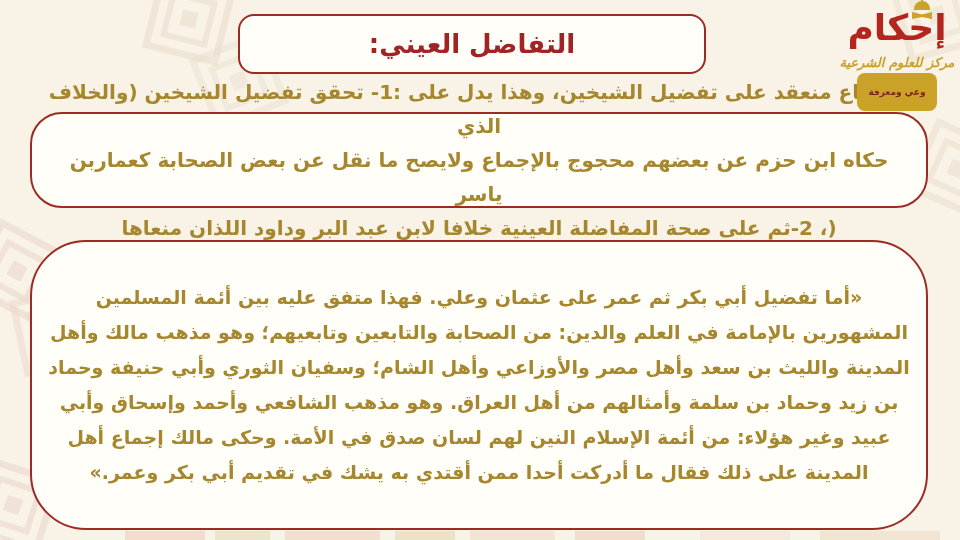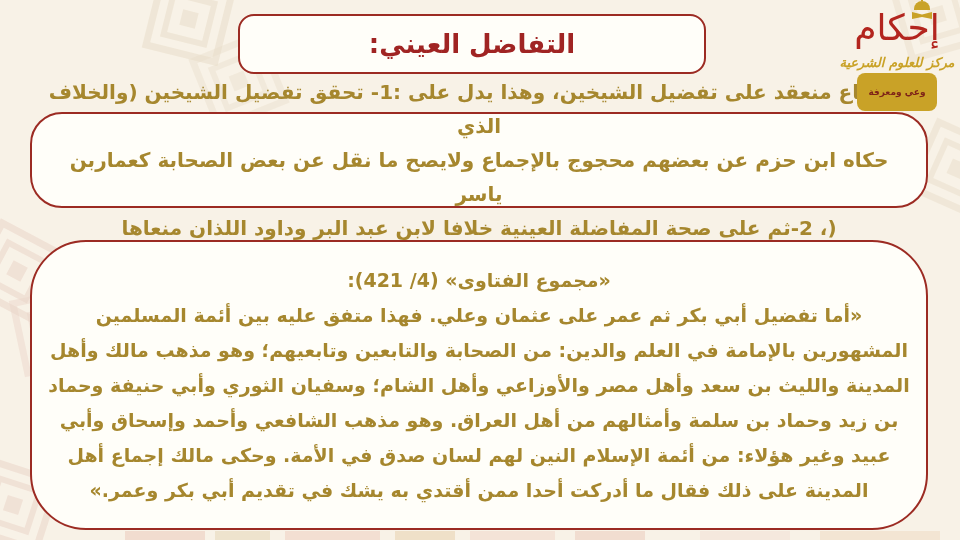--- a/index.html
+++ b/index.html
@@ -40,21 +40,21 @@
   
   #title-box{
     position:absolute;left:238px;top:14px;width:468px;height:60px;
     background:#FFFEF9;border:2px solid #9C2B23;border-radius:16px;
     box-sizing:border-box;display:flex;align-items:center;justify-content:center;
     z-index:2;
   }
   #title-box .t{color:#A02423;font-weight:bold;font-size:26px;}
   
   #logo{position:absolute;left:838px;top:8px;width:118px;text-align:center;z-index:3;}
-  #logo .wordmark{color:#B3251E;font-weight:normal;font-size:36px;line-height:40px;position:relative;letter-spacing:1px;}
+  #logo .wordmark{color:#B3251E;font-weight:bold;font-size:36px;line-height:40px;position:relative;letter-spacing:1px;}
   #logo .dome{position:absolute;top:-7px;right:26px;width:16px;height:9px;background:#C9A227;border-radius:8px 8px 0 0;}
   #logo .dome::after{content:"";position:absolute;top:-5px;left:7px;width:2px;height:5px;background:#C9A227;}
   #logo .book{position:absolute;top:4px;right:24px;width:20px;height:7px;background:#C9A227;
     clip-path:polygon(0 0,50% 35%,100% 0,100% 100%,50% 70%,0 100%);}
   #logo .subtitle{margin-top:7px;color:#C9A227;font-weight:bold;font-size:13px;font-style:italic;}
   #logo .badge{display:inline-block;margin-top:3px;background:#C9A227;color:#7E2318;
     font-size:9px;font-weight:bold;padding:14px 11px;border-radius:8px;}
 </style>
 </head>
 <body>
@@ -90,20 +90,19 @@
   <div class="badge">وعي ومعرفة</div>
 </div>
 
 <div id="box1" class="panel">
   <div class="gold-text" style="font-size:20px;">الإجماع منعقد على تفضيل الشيخين، وهذا يدل على :1- تحقق تفضيل الشيخين (والخلاف الذي
 حكاه ابن حزم عن بعضهم محجوج بالإجماع ولايصح ما نقل عن بعض الصحابة كعماربن ياسر
 (، 2-ثم على صحة المفاضلة العينية خلافا لابن عبد البر وداود اللذان منعاها</div>
 </div>
 
 <div id="box2" class="panel">
-  <div class="gold-text">«مجموع الفتاوى» (4/ 421):</div>
   <div class="gold-text">«أما تفضيل أبي بكر ثم عمر على عثمان وعلي. فهذا متفق عليه بين أئمة المسلمين
 المشهورين بالإمامة في العلم والدين: من الصحابة والتابعين وتابعيهم؛ وهو مذهب مالك وأهل
 المدينة والليث بن سعد وأهل مصر والأوزاعي وأهل الشام؛ وسفيان الثوري وأبي حنيفة وحماد
 بن زيد وحماد بن سلمة وأمثالهم من أهل العراق. وهو مذهب الشافعي وأحمد وإسحاق وأبي
 عبيد وغير هؤلاء: من أئمة الإسلام النين لهم لسان صدق في الأمة. وحكى مالك إجماع أهل
 المدينة على ذلك فقال ما أدركت أحدا ممن أقتدي به يشك في تقديم أبي بكر وعمر.»</div>
 </div>
 
 </body></html>

